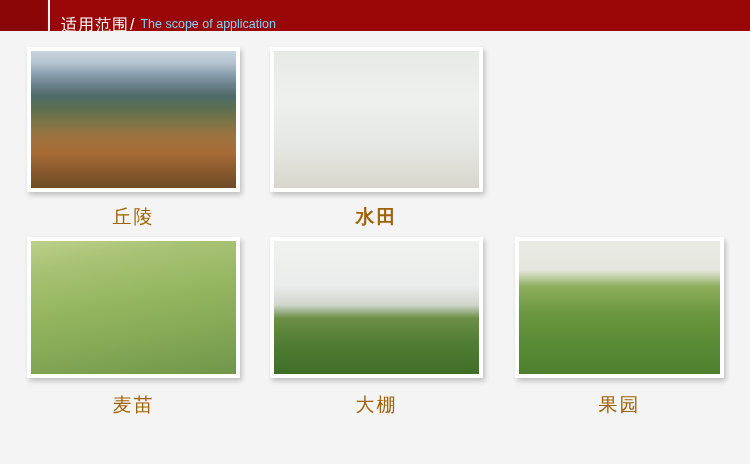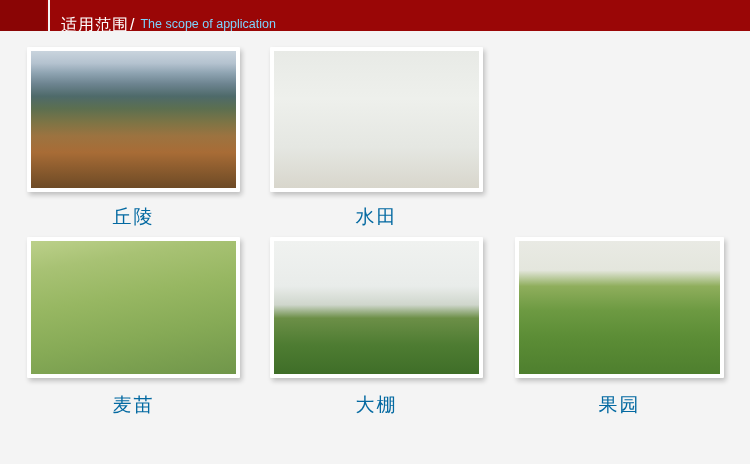--- a/index.html
+++ b/index.html
@@ -82,21 +82,21 @@
   }
   .grid-cell {
     display: flex;
     flex-direction: column;
     align-items: center;
   }
 
   
   .row-1 { padding-left: 27px; padding-top: 16px; }
   .row-1 .grid-cell { width: 213px; margin-right: 30px; }
-  .row-1 .grid-cell:last-child { margin-right: 0; }
+  .row-1 .grid-cell:last-child { margin-right: 0; font-weight: bold; }
 
   
   .row-2 { padding-left: 27px; padding-top: 11px; }
   .row-2 .grid-cell { width: 213px; margin-right: 30px; }
   .row-2 .grid-cell:last-child { margin-right: 0; }
 
   
   .photo-card {
     background: #ffffff;
     padding: 4px;
@@ -113,21 +113,21 @@
     overflow: hidden;
     display: block;
   }
   .row-2 .photo { height: 133px; }
   .photo-card.narrow { width: 201px; }
   .photo-card.narrow .photo { width: 201px; }
 
   .caption {
     margin-top: 15px;
     font-size: 19px;
-    color: #0369a1;
+    color: #a16207;
     letter-spacing: 2px;
     line-height: 1;
     font-family: "DejaVu Sans", sans-serif;
     text-align: left;
     white-space: nowrap;
   }
   .row-2 .caption { margin-top: 17px; }
 
   
   .layer { position: absolute; left: 0; top: 0; width: 100%; height: 100%; }

